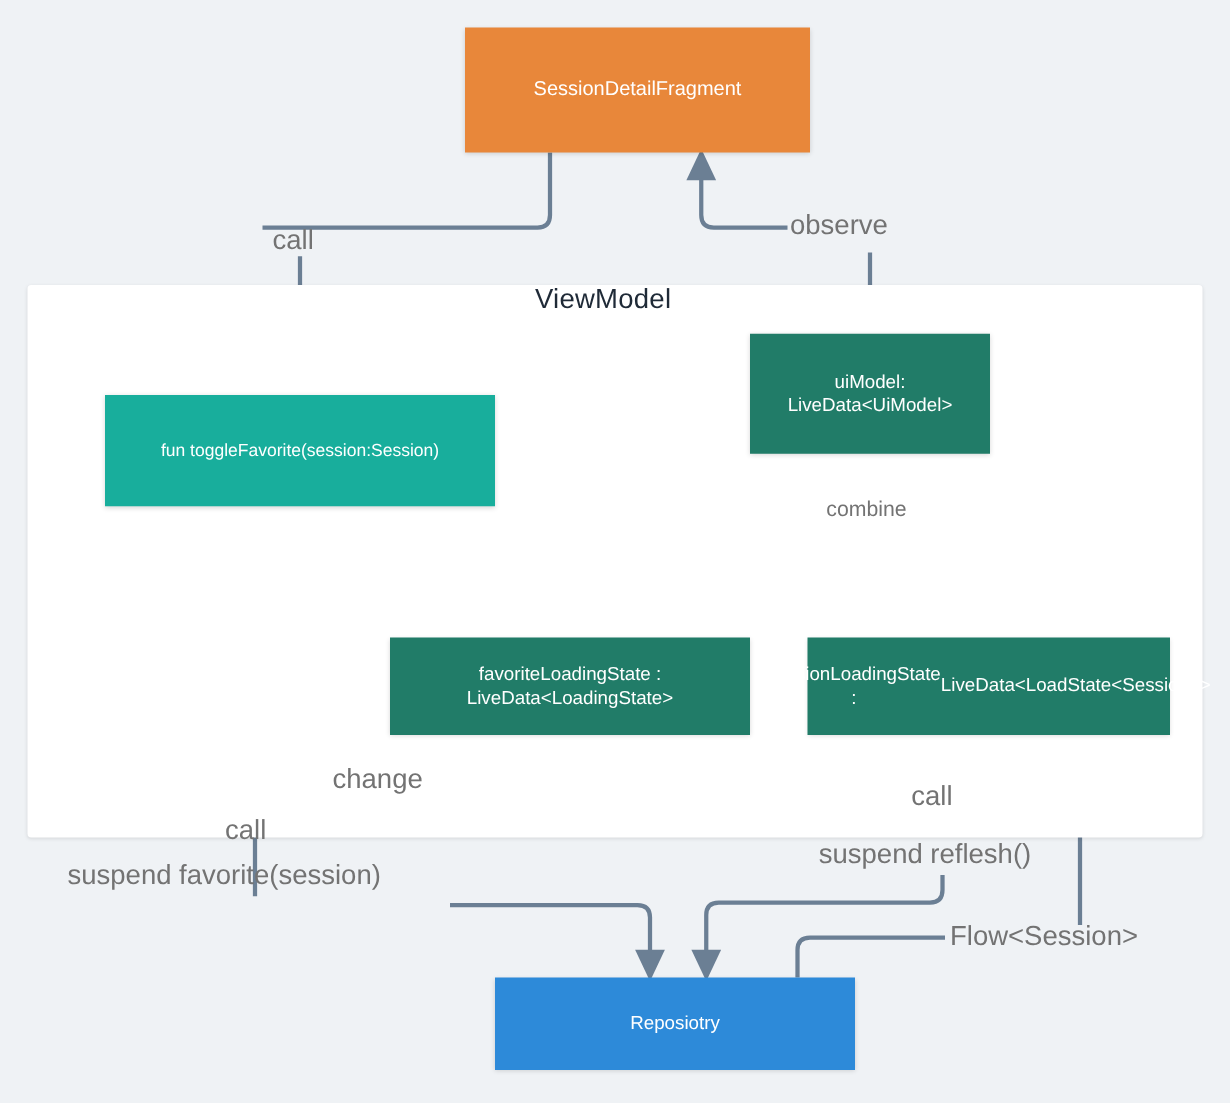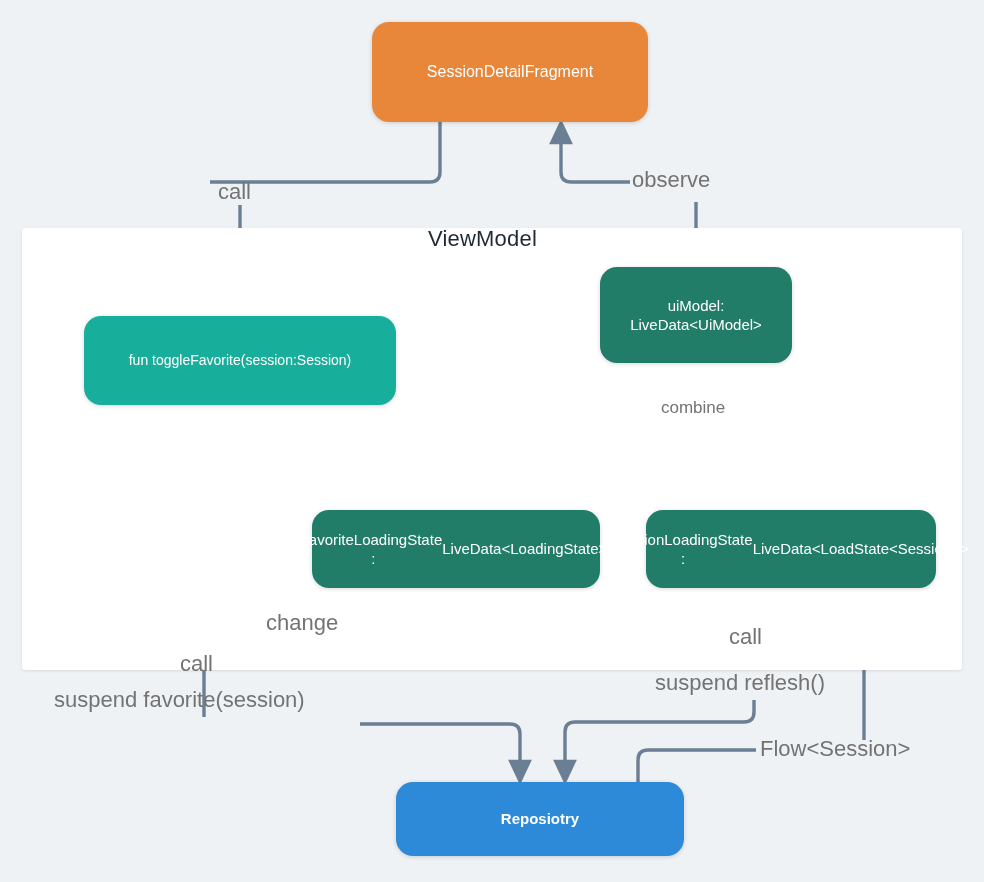--- a/index.html
+++ b/index.html
@@ -37,21 +37,21 @@
     position: absolute;
     font-size: 22px;
     color: #1f2a37;
     white-space: nowrap;
     letter-spacing: .2px;
   }
 
   
   .node {
     position: absolute;
-    border-radius: 17px;
+    border-radius: 0;
     box-shadow: 0 1px 4px rgba(0,0,0,0.16);
     display: flex;
     align-items: center;
     justify-content: center;
     text-align: center;
     color: #ffffff;
     line-height: 1.3;
     box-sizing: border-box;
     padding: 4px 10px;
   }
@@ -132,31 +132,31 @@
 
   <div class="node node-fn" style="left:84px; top:316px; width:312px; height:89px;">
     <span>fun toggleFavorite(session:Session)</span>
   </div>
 
   <div class="node node-livedata" style="left:600px; top:267px; width:192px; height:96px; flex-direction:column;">
     <span>uiModel:</span>
     <span>LiveData&lt;UiModel&gt;</span>
   </div>
 
-  <div class="node node-livedata" style="left:312px; top:510px; width:288px; height:78px; flex-direction:row;">
+  <div class="node node-livedata" style="left:312px; top:510px; width:288px; height:78px; flex-direction:column;">
     <span>favoriteLoadingState :</span>
     <span>LiveData&lt;LoadingState&gt;</span>
   </div>
 
   <div class="node node-livedata" style="left:646px; top:510px; width:290px; height:78px; flex-direction:row;">
     <span>sessionLoadingState :</span>
     <span>LiveData&lt;LoadState&lt;Session&gt;&gt;</span>
   </div>
 
-  <div class="node node-repo" style="left:396px; top:782px; width:288px; height:74px;font-weight:bold;">
+  <div class="node node-repo" style="left:396px; top:782px; width:288px; height:74px;">
     <span>Reposiotry</span>
   </div>
 
   <div class="elabel" style="left:218px; top:179px;">call</div>
 
   <div class="elabel" style="left:632px; top:167px;">observe</div>
 
   <div class="elabel sm" style="left:661px; top:398px;text-align:center;">combine</div>
 
   <div class="elabel" style="left:266px; top:610px;">change</div>

